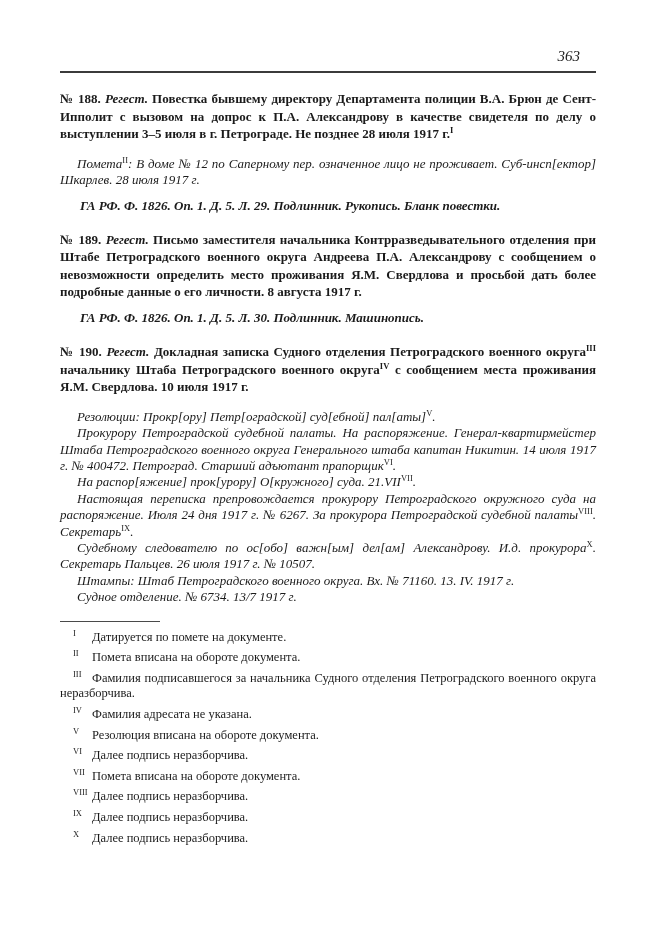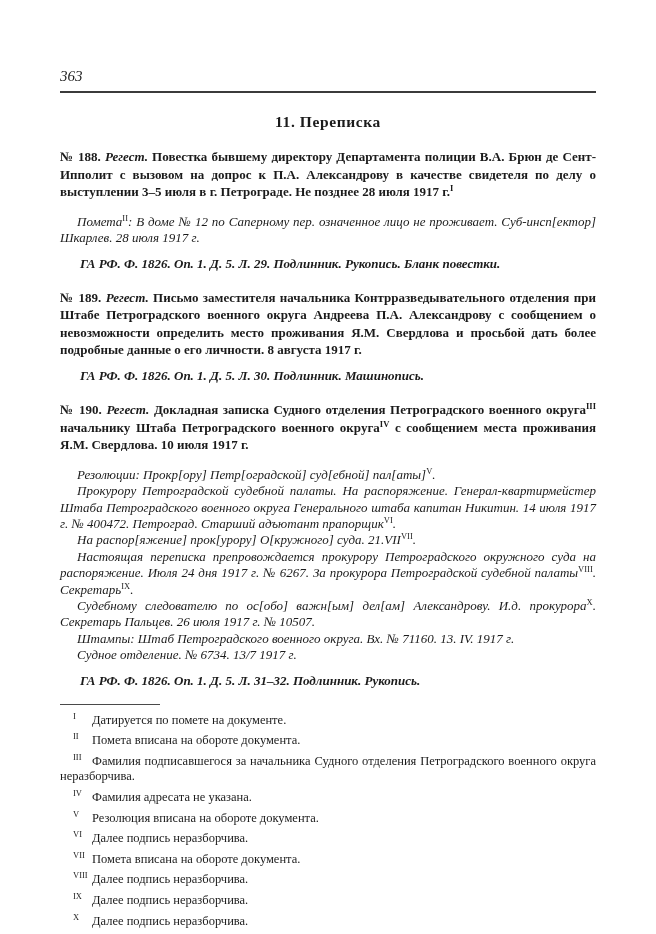--- a/index.html
+++ b/index.html
@@ -4,22 +4,22 @@
 <style>
   html,body{margin:0;padding:0;background:#ffffff;}
   body{
     width:656px;height:934px;overflow:hidden;
     font-family:"Liberation Serif","DejaVu Serif",serif;
     color:#1b1b1b;
     -webkit-font-smoothing:antialiased;
   }
   .page{box-sizing:border-box;width:656px;height:934px;padding:0 60px;}
   .pagenum{
-    padding-top:66px;padding-right:16px;
-    text-align:left;font-style:italic;font-size:15px;line-height:20px;
+    padding-top:46px;padding-right:16px;
+    text-align:right;font-style:italic;font-size:15px;line-height:20px;
   }
   .headrule{height:0;border:none;border-top:2px solid #3b3b3b;margin:5px 0 0 0;}
   .title{
     margin:20px 0 0 0;text-align:center;
     font-size:15.5px;font-weight:700;letter-spacing:.6px;
   }
   .entry{margin-top:17px;}
   .entry-heading{
     margin:0;font-weight:700;font-size:13px;line-height:17.6px;
     text-align:justify;
@@ -45,41 +45,39 @@
     display:inline-block;min-width:19px;text-indent:0;
     font-size:8.5px;vertical-align:5px;line-height:normal;
   }
 </style>
 </head>
 <body>
 
 <div class="page">
   <div class="pagenum">363</div>
   <div class="headrule"></div>
-  <h1 class="title">11. Переписка</h1>
   <div id="entries">
       <section class="entry">
         <p class="entry-heading"><span>№ 188. </span><span class="it">Регест.</span><span> Повестка бывшему директору Департамента полиции В.А. Брюн де Сент-Ипполит с вызовом на допрос к П.А. Александрову в качестве свидетеля по делу о выступлении 3–5 июля в г. Петрограде. Не позднее 28 июля 1917 г.</span><sup>I</sup></p>
         <p class="note"><span>Помета</span><sup>II</sup><span>: В доме № 12 по Саперному пер. означенное лицо не проживает. Суб-инсп[ектор] Шкарлев. 28 июля 1917 г.</span></p>
         <p class="reference">ГА РФ. Ф. 1826. Оп. 1. Д. 5. Л. 29. Подлинник. Рукопись. Бланк повестки.</p>
       </section>
       <section class="entry">
         <p class="entry-heading"><span>№ 189. </span><span class="it">Регест.</span><span> Письмо заместителя начальника Контрразведывательного отделения при Штабе Петроградского военного округа Андреева П.А. Александрову с сообщением о невозможности определить место проживания Я.М. Свердлова и просьбой дать более подробные данные о его личности. 8 августа 1917 г.</span></p>
         <p class="reference">ГА РФ. Ф. 1826. Оп. 1. Д. 5. Л. 30. Подлинник. Машинопись.</p>
       </section>
       <section class="entry">
         <p class="entry-heading"><span>№ 190. </span><span class="it">Регест.</span><span> Докладная записка Судного отделения Петроградского военного округа</span><sup>III</sup><span> начальнику Штаба Петроградского военного округа</span><sup>IV</sup><span> с сообщением места проживания Я.М. Свердлова. 10 июля 1917 г.</span></p>
         <p class="note"><span>Резолюции: Прокр[ору] Петр[оградской] суд[ебной] пал[аты]</span><sup>V</sup><span>.</span></p>
         <p class="note"><span>Прокурору Петроградской судебной палаты. На распоряжение. Генерал-квартирмейстер Штаба Петроградского военного округа Генерального штаба капитан Никитин. 14 июля 1917 г. № 400472. Петроград. Старший адъютант прапорщик</span><sup>VI</sup><span>.</span></p>
         <p class="note"><span>На распор[яжение] прок[урору] О[кружного] суда. 21.VII</span><sup>VII</sup><span>.</span></p>
         <p class="note"><span>Настоящая переписка препровождается прокурору Петроградского окружного суда на распоряжение. Июля 24 дня 1917 г. № 6267. За прокурора Петроградской судебной палаты</span><sup>VIII</sup><span>. Секретарь</span><sup>IX</sup><span>.</span></p>
         <p class="note"><span>Судебному следователю по ос[обо] важн[ым] дел[ам] Александрову. И.д. прокурора</span><sup>X</sup><span>. Секретарь Пальцев. 26 июля 1917 г. № 10507.</span></p>
         <p class="note"><span>Штампы: Штаб Петроградского военного округа. Вх. № 71160. 13. IV. 1917 г.</span></p>
         <p class="note"><span>Судное отделение. № 6734. 13/7 1917 г.</span></p>
-        <p class="reference">ГА РФ. Ф. 1826. Оп. 1. Д. 5. Л. 31–32. Подлинник. Рукопись.</p>
       </section>
     </div>
   <div class="fn-sect">
     <div class="fn-divider"></div>
     <div id="footnotes">
         <p class="footnote"><sup class="fn-marker">I</sup><span>Датируется по помете на документе.</span></p>
         <p class="footnote"><sup class="fn-marker">II</sup><span>Помета вписана на обороте документа.</span></p>
         <p class="footnote"><sup class="fn-marker">III</sup><span>Фамилия подписавшегося за начальника Судного отделения Петроградского военного округа неразборчива.</span></p>
         <p class="footnote"><sup class="fn-marker">IV</sup><span>Фамилия адресата не указана.</span></p>
         <p class="footnote"><sup class="fn-marker">V</sup><span>Резолюция вписана на обороте документа.</span></p>

